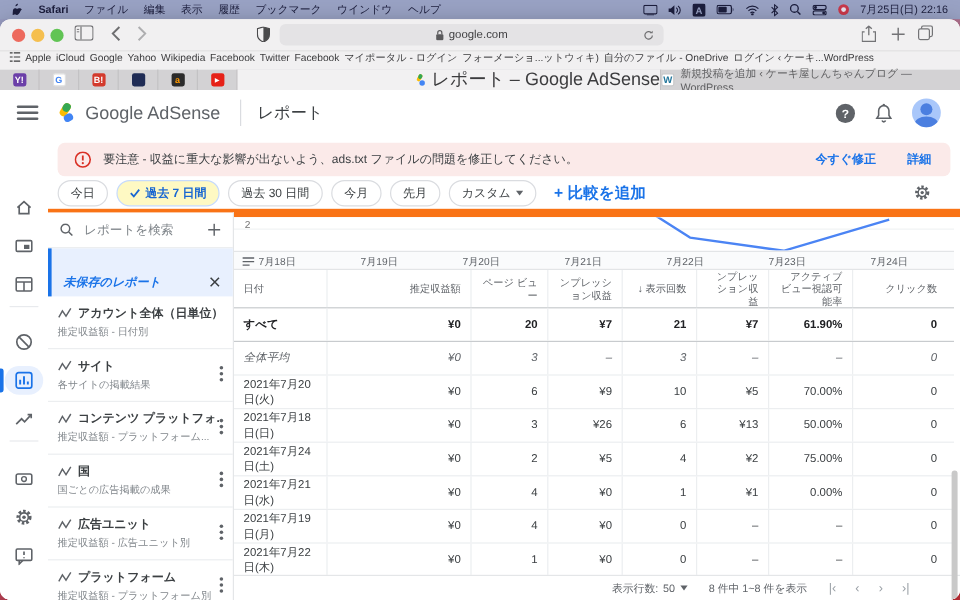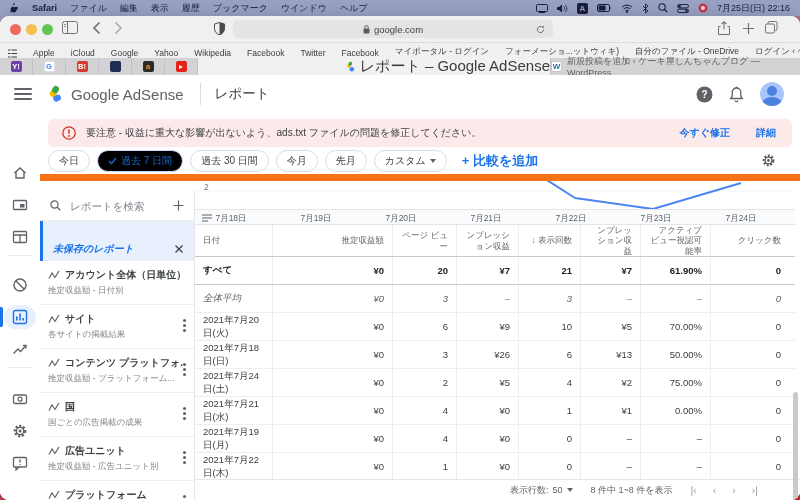--- a/index.html
+++ b/index.html
@@ -22,21 +22,21 @@
 
   
   #toolbar{position:absolute;top:0;left:0;right:0;height:26px;background:#f1f0f1;border-bottom:1px solid #dddcdd}
   .tl{position:absolute;top:8px;width:11px;height:11px;border-radius:50%}
   #addressbar{position:absolute;left:233px;top:4px;width:320px;height:18px;background:#e4e3e5;border-radius:5px;
     display:flex;align-items:center;justify-content:center;gap:4px;font-size:9.5px;color:#3f3f41}
   .tbicon{position:absolute;top:5px;color:#737376}
 
   
   #bookmarks{position:absolute;top:27px;left:0;right:0;height:15px;background:#f1f0f1;
-    display:flex;align-items:flex-end;gap:16px;padding:0 8px;font-size:8.5px;color:#3b3b3d;white-space:nowrap;overflow:hidden}
+    display:flex;align-items:flex-start;gap:4px;padding:0 8px;font-size:8.5px;color:#3b3b3d;white-space:nowrap;overflow:hidden}
 
   
   #tabbar{position:absolute;top:42px;left:0;right:0;height:17px;background:#d3d2d4;display:flex}
   .pintab{width:32px;height:17px;border-right:1px solid #c3c2c4;display:flex;align-items:center;justify-content:center}
   #tab-active{width:352px;background:#f2f1f2;display:flex;align-items:center;justify-content:flex-end;gap:5px;
     font-size:15px;color:#3c3c3e;border-right:1px solid #c3c2c4}
   #tab-inactive{flex:1;display:flex;align-items:center;justify-content:center;gap:5px;font-size:9px;color:#606062}
   .fav{width:11px;height:11px;border-radius:2px;display:flex;align-items:center;justify-content:center;
     font-size:7.5px;font-weight:bold;color:#fff;flex:none}
 
@@ -68,27 +68,27 @@
     display:flex;align-items:center;font-size:10px;color:#3c4043}
   #banner-msg{margin-left:10px}
   #banner-links{margin-left:auto;display:flex;gap:26px;margin-right:16px;font-weight:bold;color:#1a73e8;font-size:10px}
   #banner-links span{cursor:pointer}
 
   
   #filters{position:absolute;left:40px;top:72px;right:0;height:34px;background:#fff;border-bottom:7px solid #f97316;
     display:flex;align-items:center;gap:7px;padding-left:8px;box-sizing:border-box}
   .chip{height:20px;border:1px solid #dadce0;border-radius:11px;display:flex;align-items:center;gap:4px;
     padding:0 10px;font-size:10px;color:#3c4043;background:#fff;white-space:nowrap}
-  .chip.sel{background:#000000;border-color:#c6dafc;color:#1967d2;font-weight:normal}
+  .chip.sel{background:#fef9c3;border-color:#c6dafc;color:#1967d2;font-weight:bold}
   .caret{width:0;height:0;border-left:3.5px solid transparent;border-right:3.5px solid transparent;border-top:4px solid #5f6368}
   #add-compare{color:#1a73e8;font-size:13px;font-weight:bold;margin-left:8px;white-space:nowrap}
   #filter-gear{margin-left:auto;margin-right:24px}
 
   
-  #sidebar{position:absolute;left:40px;top:116px;width:155px;bottom:0;background:#fff;border-right:1px solid #e4e6e8;box-sizing:border-box}
+  #sidebar{position:absolute;left:40px;top:102px;width:155px;bottom:0;background:#fff;border-right:1px solid #e4e6e8;box-sizing:border-box}
   #sb-search{height:29px;border-bottom:1px solid #e8eaed;display:flex;align-items:center;padding:0 10px;gap:7px}
   #sb-search input{border:none;outline:none;background:transparent;font-size:10.5px;color:#3c4043;width:92px;
     font-family:"Liberation Sans","DejaVu Sans",sans-serif}
   #sb-search input::placeholder{color:#80868b}
   #sb-unsaved{height:24px;background:#e8f0fe;display:flex;align-items:center;position:relative;padding:16px 10px 0 13px}
   #sb-unsaved .bar{position:absolute;left:0;top:0;bottom:0;width:3px;background:#1a73e8}
   #sb-unsaved .lbl{color:#1a73e8;font-size:10px;font-weight:bold;font-style:italic}
   #sb-unsaved .x{margin-left:auto}
   .sb-item{height:44px;border-bottom:1px solid #eceef0;position:relative;padding:7px 6px 0 8px;box-sizing:border-box}
   .sb-item .trow{display:flex;align-items:center;gap:5px}

